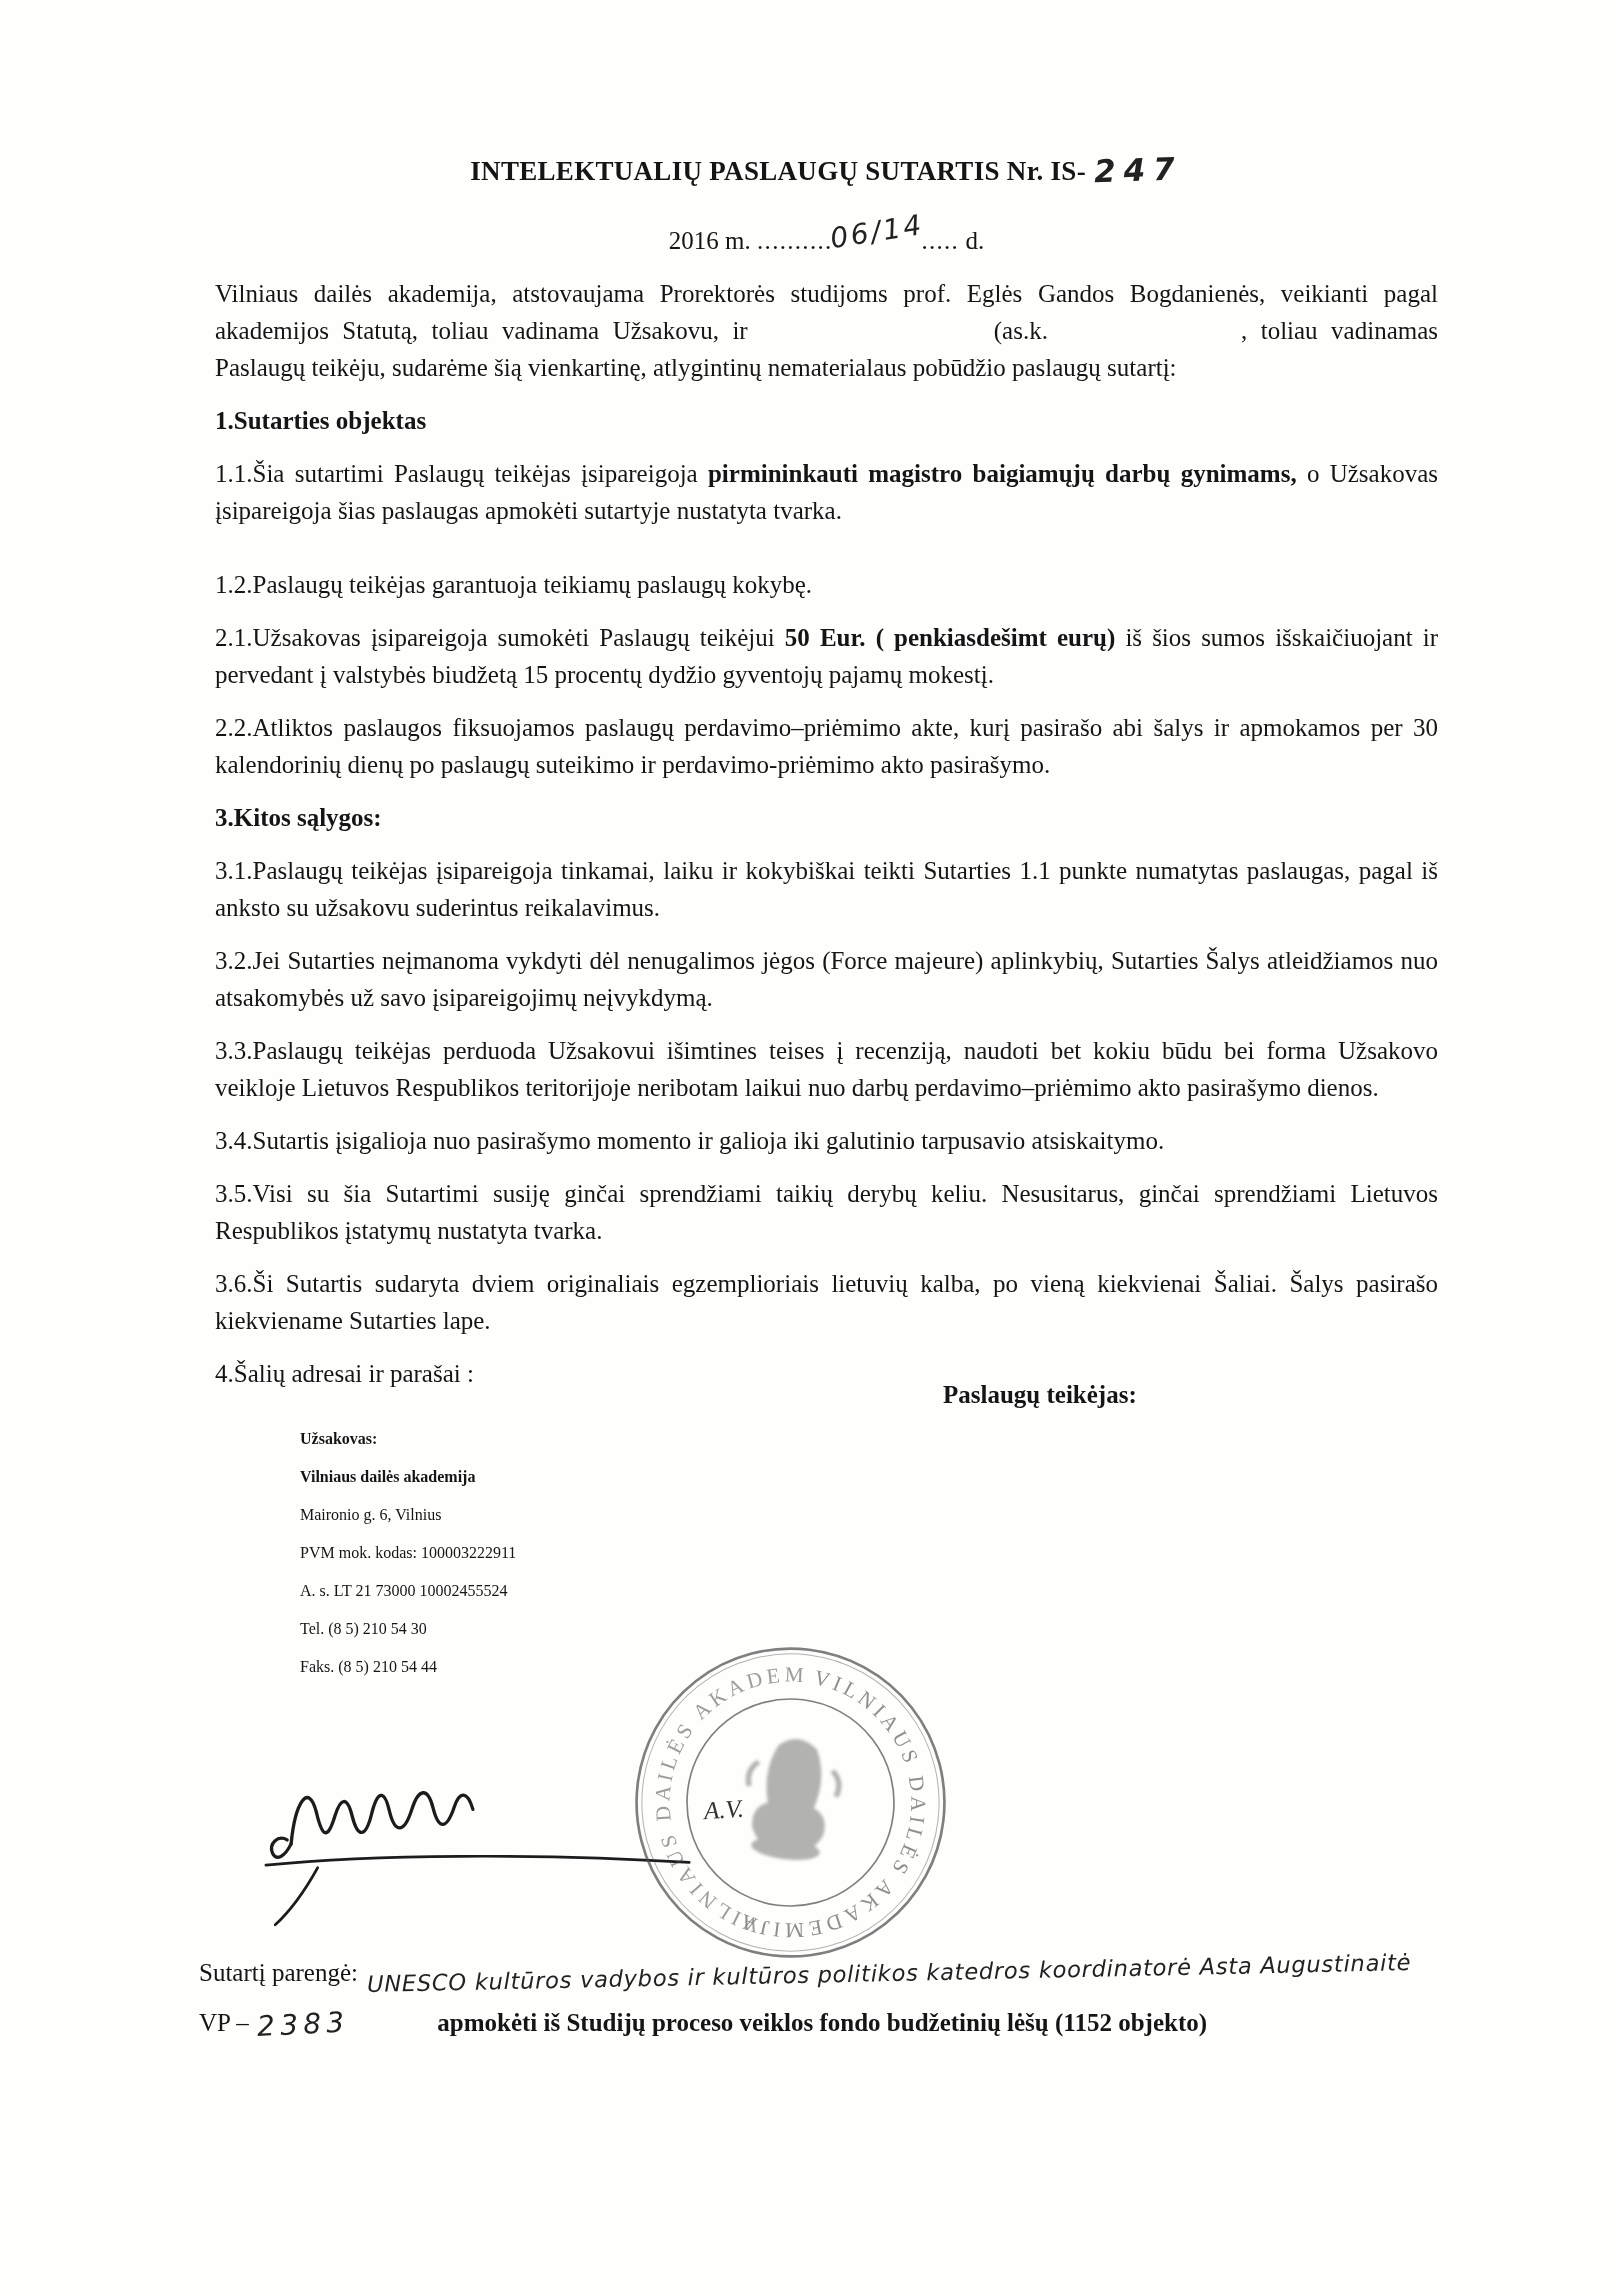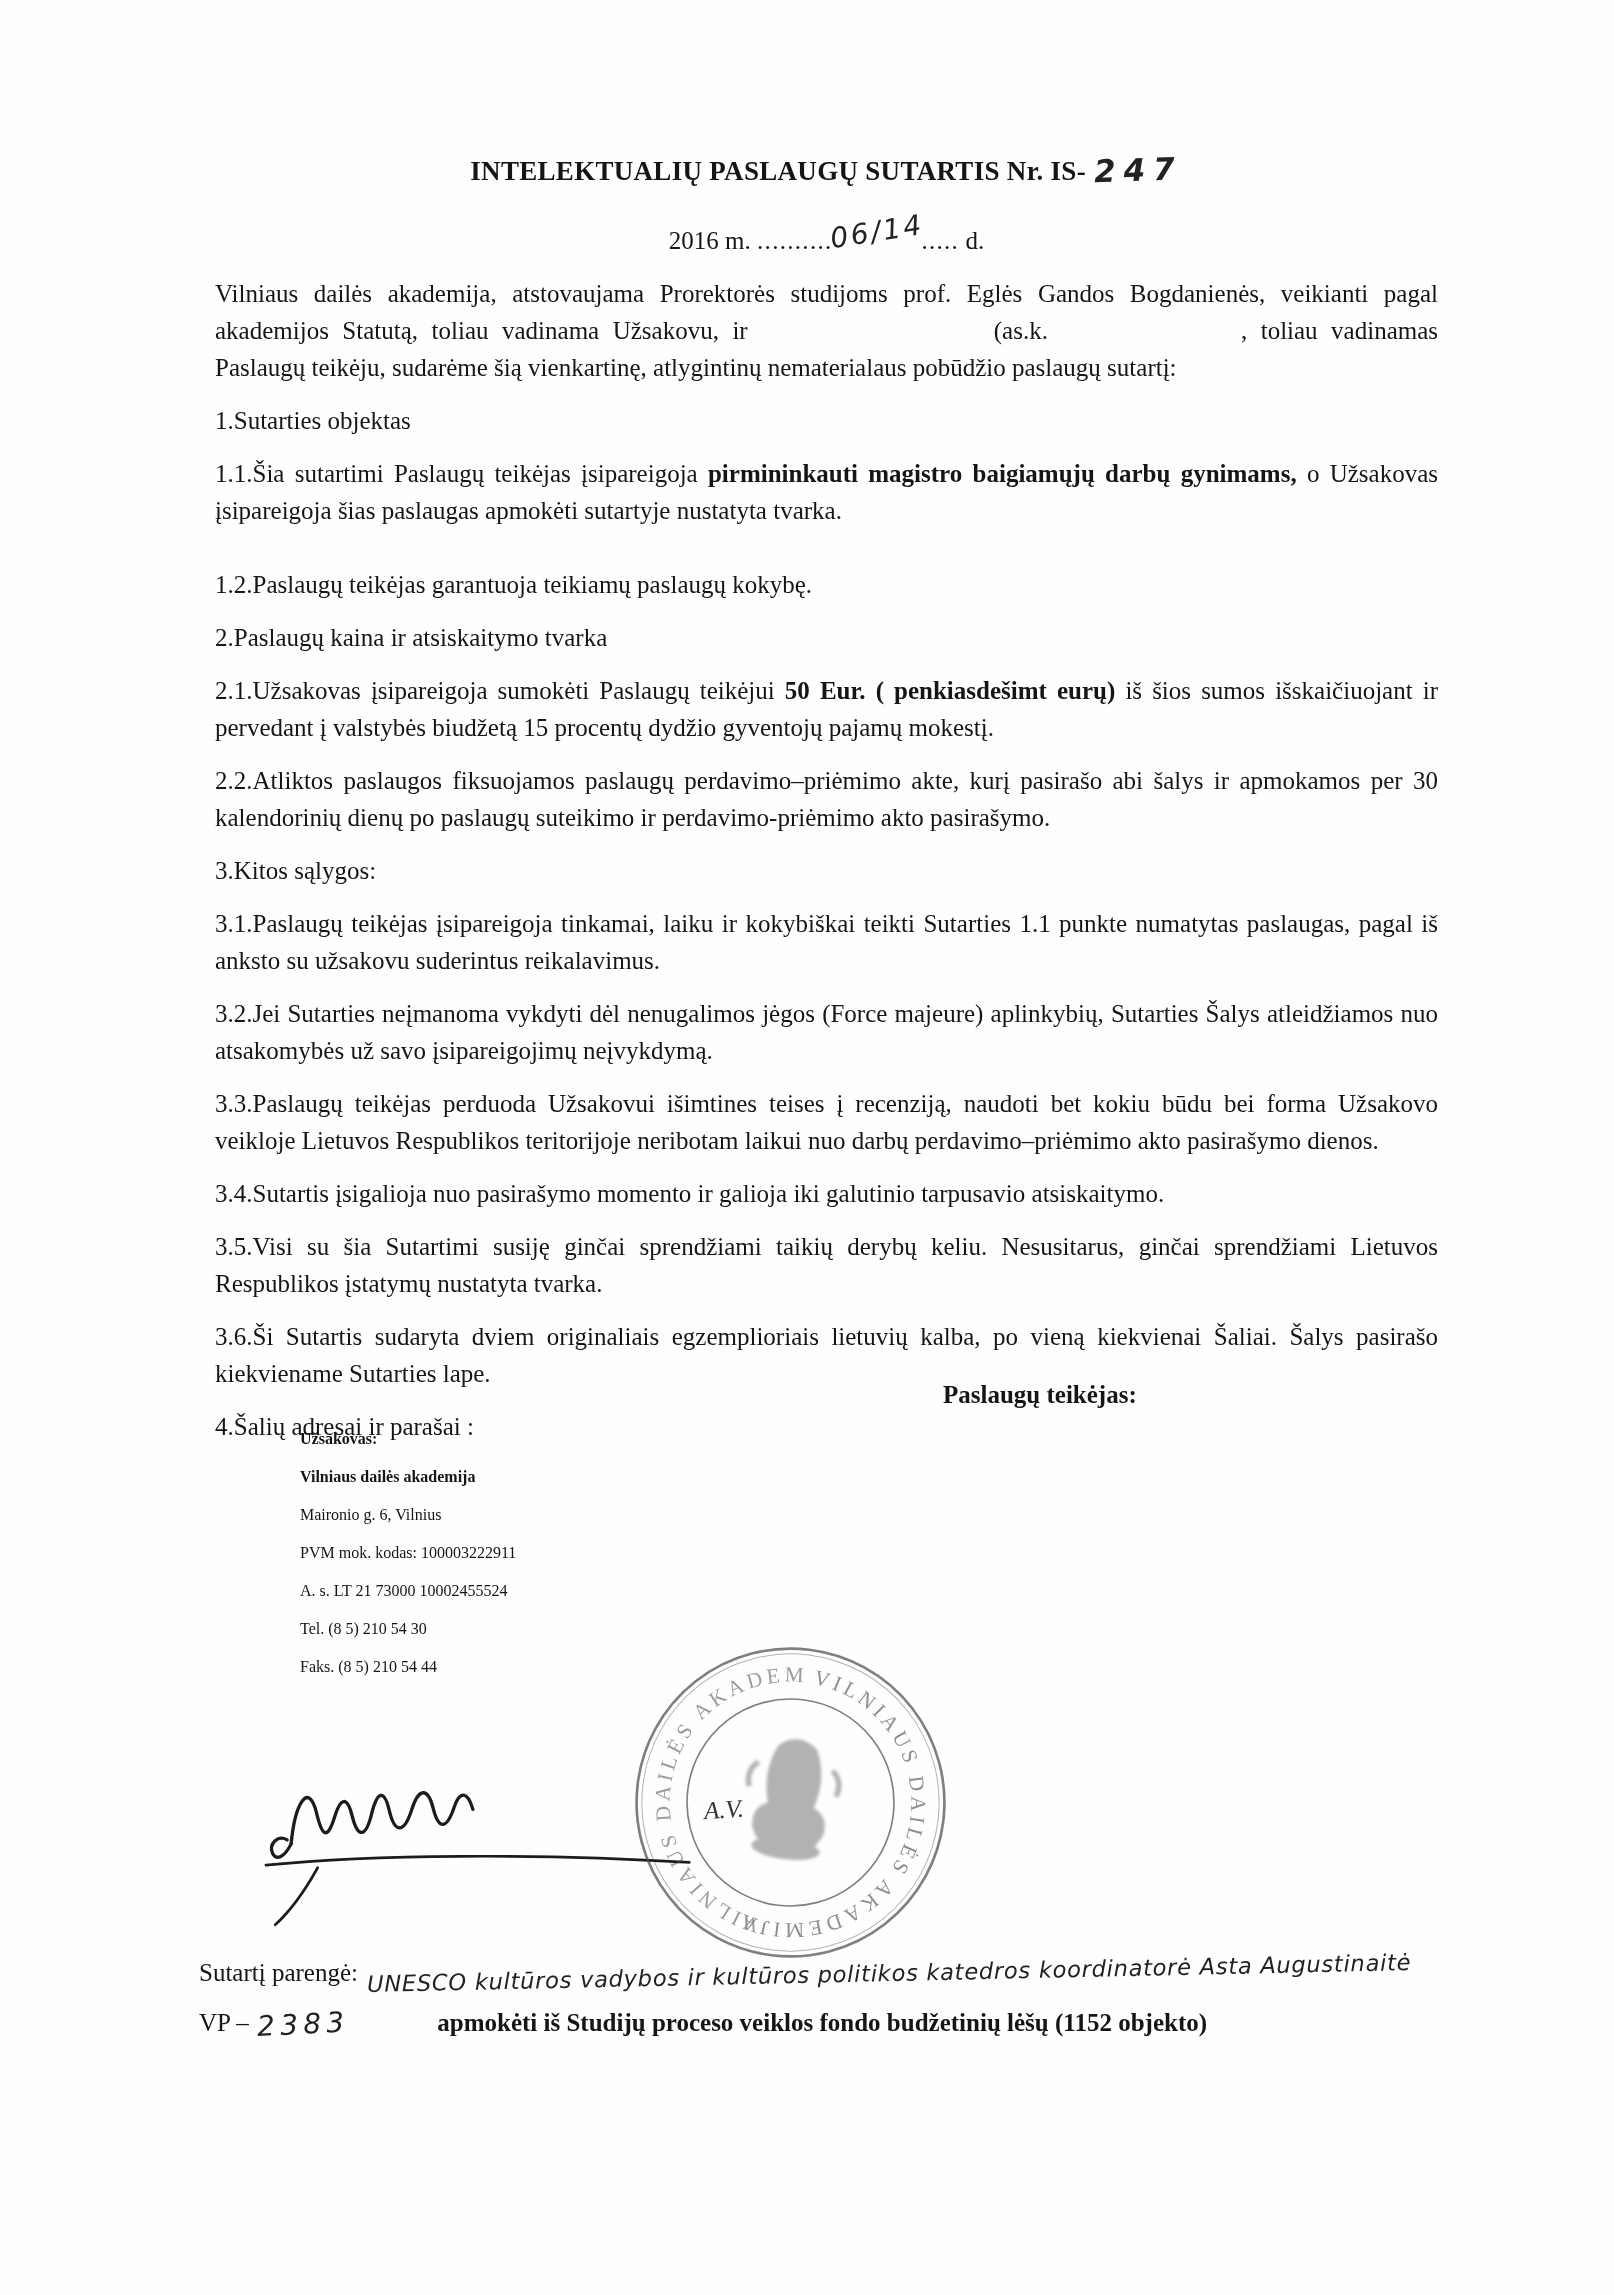--- a/index.html
+++ b/index.html
@@ -15,21 +15,21 @@
     position:absolute; left:199px; top:151px; width:1255px;
     font-size:25px; line-height:37px;
   }
   .content p { margin:16px; text-align:justify; }
   .title {
     text-align:center; font-weight:bold; font-size:27px;
     margin:0 0 31px 0; letter-spacing:0.3px;
   }
   .dateline { text-align:center; margin:0 0 6.6px 0; }
   .dots { letter-spacing:1.3px; }
-  .heading { font-weight:normal; }
+  .heading { font-weight:bold; }
   .gap-before { margin-top:37px !important; }
   .spacer { display:inline-block; }
   .bold { font-weight:bold; }
 
   
   .hand {
     font-family:"DejaVu Sans", sans-serif;
     font-style:italic; color:#222222;
   }
   .hand-num {
@@ -98,21 +98,20 @@
       <span class="spacer" style="width:166px"></span>
       <span>, toliau vadinamas Paslaugų teikėju, sudarėme šią vienkartinę, atlygintinų nematerialaus pobūdžio paslaugų sutartį:</span>
     </p>
 
     <p class="heading">1.Sutarties objektas</p>
 
     <p><span>1.1.Šia sutartimi Paslaugų teikėjas įsipareigoja </span><b>pirmininkauti magistro baigiamųjų darbų gynimams,</b><span> o Užsakovas įsipareigoja šias paslaugas apmokėti sutartyje nustatyta tvarka.</span></p>
 
     <p class="gap-before">1.2.Paslaugų teikėjas garantuoja teikiamų paslaugų kokybę.</p>
 
-    <p class="heading">2.Paslaugų kaina ir atsiskaitymo tvarka</p>
 
     <p><span>2.1.Užsakovas įsipareigoja sumokėti Paslaugų teikėjui </span><b>50 Eur. ( penkiasdešimt eurų)</b><span> iš šios sumos išskaičiuojant ir pervedant į valstybės biudžetą 15 procentų dydžio gyventojų pajamų mokestį.</span></p>
 
     <p>2.2.Atliktos paslaugos fiksuojamos paslaugų perdavimo–priėmimo akte, kurį pasirašo abi šalys ir apmokamos per 30 kalendorinių dienų po paslaugų suteikimo ir perdavimo-priėmimo akto pasirašymo.</p>
 
     <p class="heading">3.Kitos sąlygos:</p>
 
     <p>3.1.Paslaugų teikėjas įsipareigoja tinkamai, laiku ir kokybiškai teikti Sutarties 1.1 punkte numatytas paslaugas, pagal iš anksto su užsakovu suderintus reikalavimus.</p>
     <p>3.2.Jei Sutarties neįmanoma vykdyti dėl nenugalimos jėgos (Force majeure) aplinkybių, Sutarties Šalys atleidžiamos nuo atsakomybės už savo įsipareigojimų neįvykdymą.</p>
     <p>3.3.Paslaugų teikėjas perduoda Užsakovui išimtines teises į recenziją, naudoti bet kokiu būdu bei forma Užsakovo veikloje Lietuvos Respublikos teritorijoje neribotam laikui nuo darbų perdavimo–priėmimo akto pasirašymo dienos.</p>

